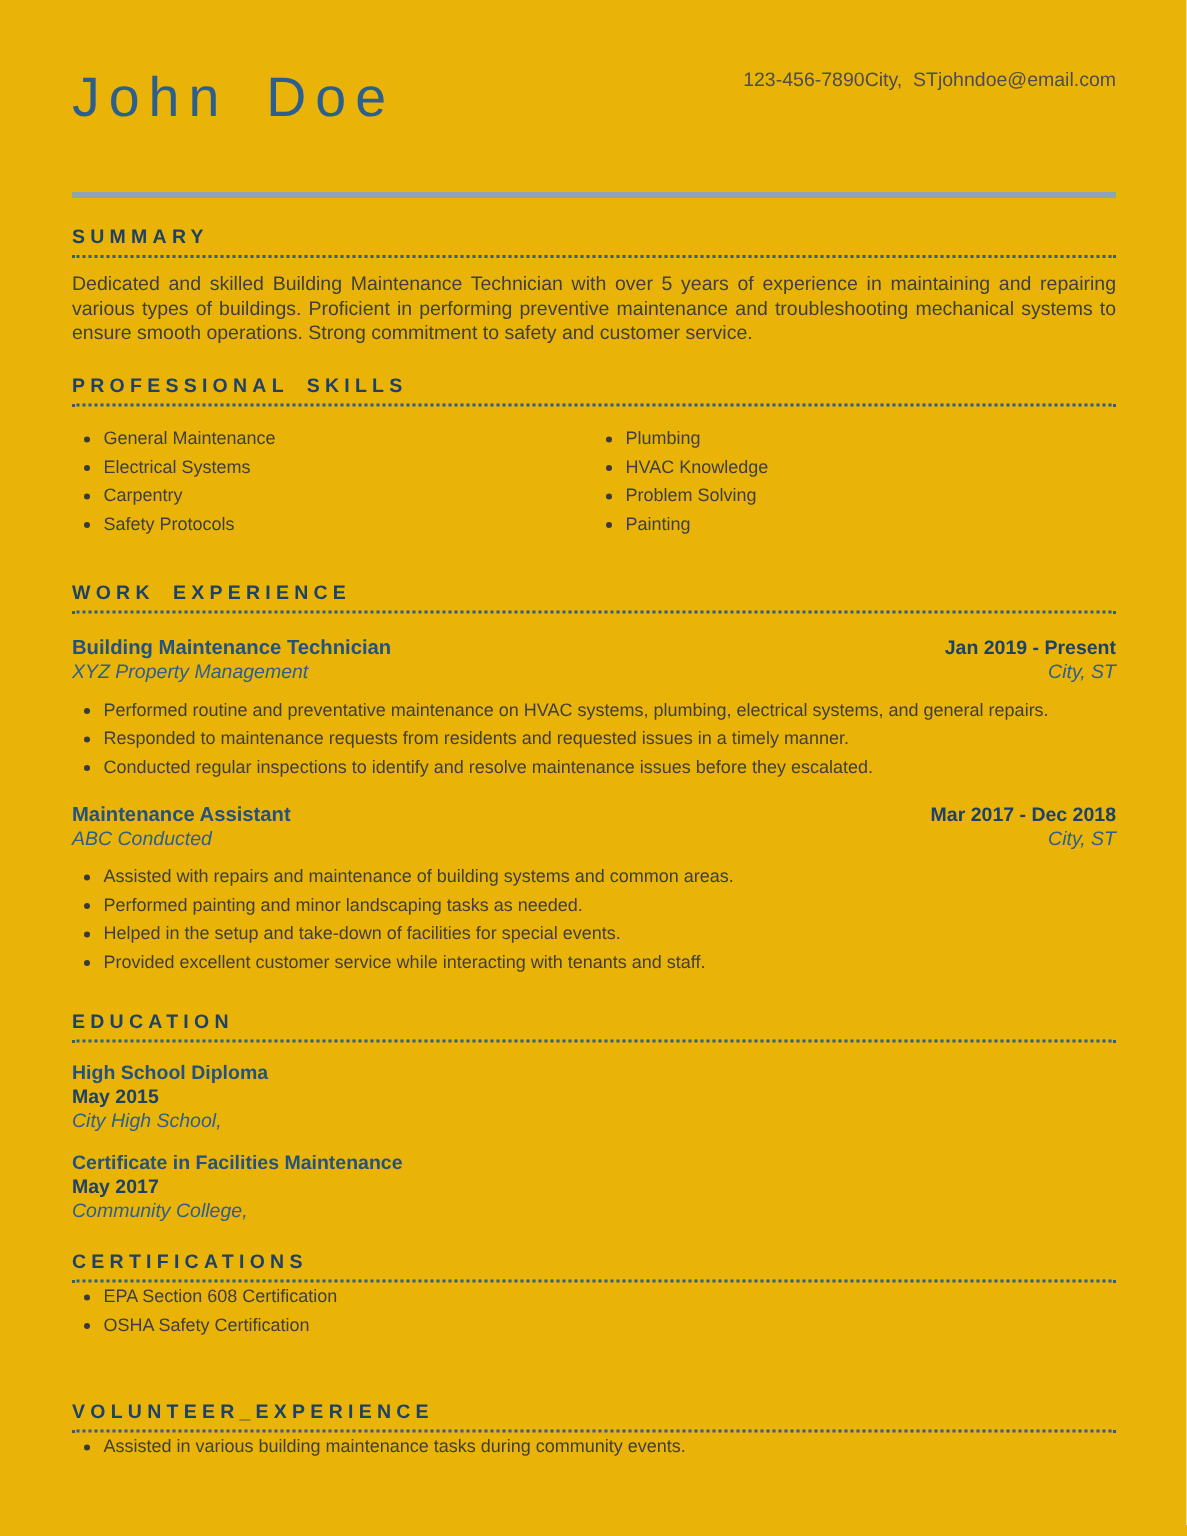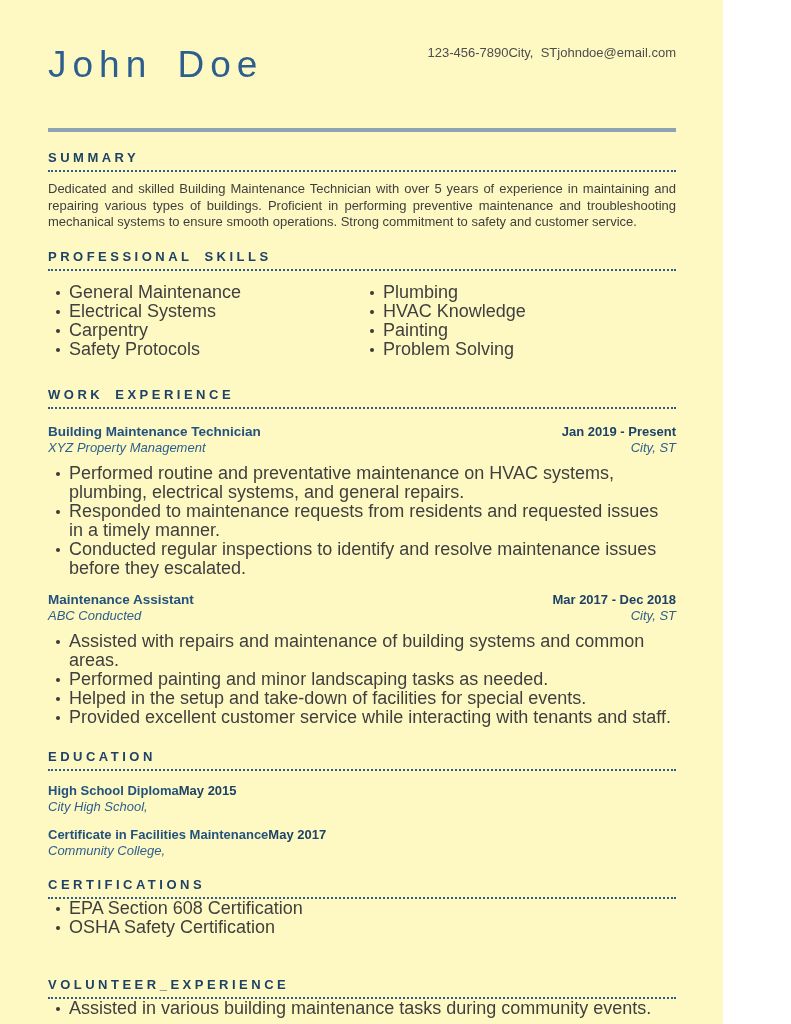--- a/index.html
+++ b/index.html
@@ -8,21 +8,21 @@
     --accent-blue:#2d5f8e;
     --rule-gray-blue:#8ea3b4;
     --body-text:#3f3f3f;
     --contact-gray:#4d4d4d;
     --dotted-blue:#2f5d8a;
   }
   *{margin:0;padding:0;box-sizing:border-box;}
   html,body{background:#ffffff;}
   body{font-family:"Liberation Sans","DejaVu Sans",sans-serif;}
   .page{
-    width:723px;height:1024px;background:#fef9c3;
+    width:791px;height:1024px;background:#eab308;
     padding:42px 47px 16px 48px;position:relative;overflow:hidden;
   }
   
   .header{display:flex;justify-content:space-between;align-items:flex-start;min-height:60px;}
   .name{
     font-size:37px;line-height:46px;font-weight:500;
     color:var(--accent-blue);letter-spacing:6px;word-spacing:9px;
   }
   .contact{display:flex;align-items:flex-end;text-align:right;padding-top:1px;}
   .contact-line{font-size:13px;line-height:19.5px;color:var(--contact-gray);white-space:pre-wrap;}
@@ -37,38 +37,38 @@
   .summary-text{
     margin-top:9px;font-size:13px;line-height:16.5px;color:var(--body-text);
     text-align:justify;
   }
   
   .bullet-row{display:flex;align-items:flex-start;padding-left:8px;}
   .dot{
     width:4px;height:4px;border-radius:50%;background:#3a3a3a;
     flex:0 0 4px;margin-top:8px;margin-right:9px;
   }
-  .bullet-text{font-size:18px;line-height:19px;color:var(--body-text);}
+  .bullet-text{font-size:12px;line-height:19px;color:var(--body-text);}
   
   .skills-grid{display:grid;grid-template-columns:1fr 1fr;margin-top:12px;}
   .skills-col{display:flex;flex-direction:column;}
   
   .section-work{margin-top:28px;}
   .job{margin-top:14px;}
   .job + .job{margin-top:13px;}
   .job-head{display:flex;justify-content:space-between;align-items:baseline;}
   .job-title{font-size:13.5px;font-weight:bold;color:var(--job-title-blue);line-height:17px;}
   .job-dates{font-size:13px;font-weight:bold;color:var(--heading-navy);line-height:17px;}
   .job-sub{display:flex;justify-content:space-between;align-items:flex-start;}
   .job-company,.job-location{font-size:13px;font-style:italic;color:var(--accent-blue);line-height:16px;}
   .job-bullets{margin-top:8px;display:flex;flex-direction:column;}
   
   .section-edu{margin-top:22px;}
   .edu-entry{margin-top:12px;}
-  .edu-head{display:flex;align-items:baseline;}
+  .edu-head{display:flex;justify-content:space-between;align-items:baseline;flex-direction:column;}
   .edu-degree{font-size:13px;font-weight:bold;color:var(--job-title-blue);line-height:16px;}
   .edu-date{font-size:13px;font-weight:bold;color:var(--heading-navy);line-height:16px;}
   .edu-school{font-size:13px;font-style:italic;color:var(--accent-blue);line-height:16px;}
   
   .plain-list{display:flex;flex-direction:column;}
   .section-volunteer{margin-top:40px;}
 </style>
 </head>
 <body>
 
@@ -115,25 +115,25 @@
         <div class="bullet-row">
             <span class="dot"></span>
             <span class="bullet-text">Plumbing</span>
           </div>
         <div class="bullet-row">
             <span class="dot"></span>
             <span class="bullet-text">HVAC Knowledge</span>
           </div>
         <div class="bullet-row">
             <span class="dot"></span>
+            <span class="bullet-text">Problem Solving</span>
+          </div>
+        <div class="bullet-row">
+            <span class="dot"></span>
             <span class="bullet-text">Painting</span>
-          </div>
-        <div class="bullet-row">
-            <span class="dot"></span>
-            <span class="bullet-text">Problem Solving</span>
           </div>
       </div>
     </div>
   </div>
 
   <div class="section section-work">
     <div class="section-title">WORK EXPERIENCE</div>
 
     <div class="job">
       <div class="job-head">

